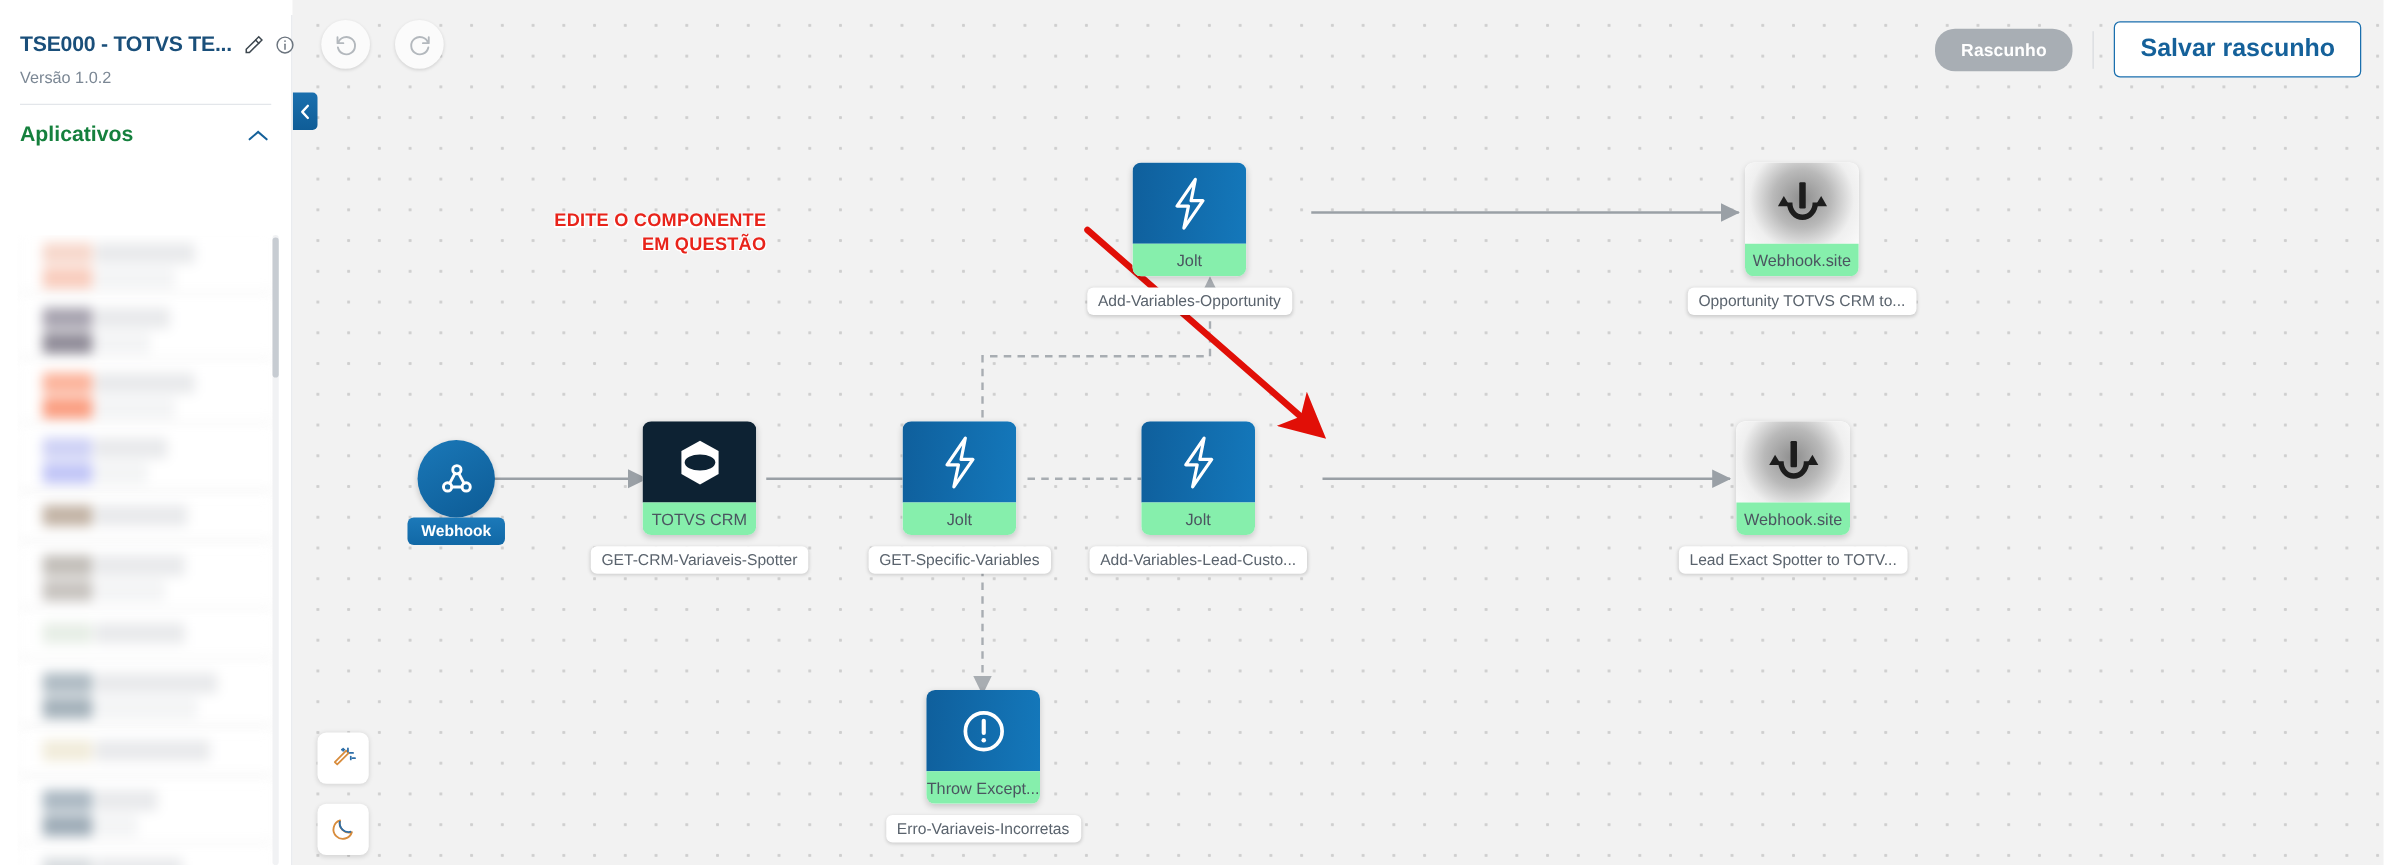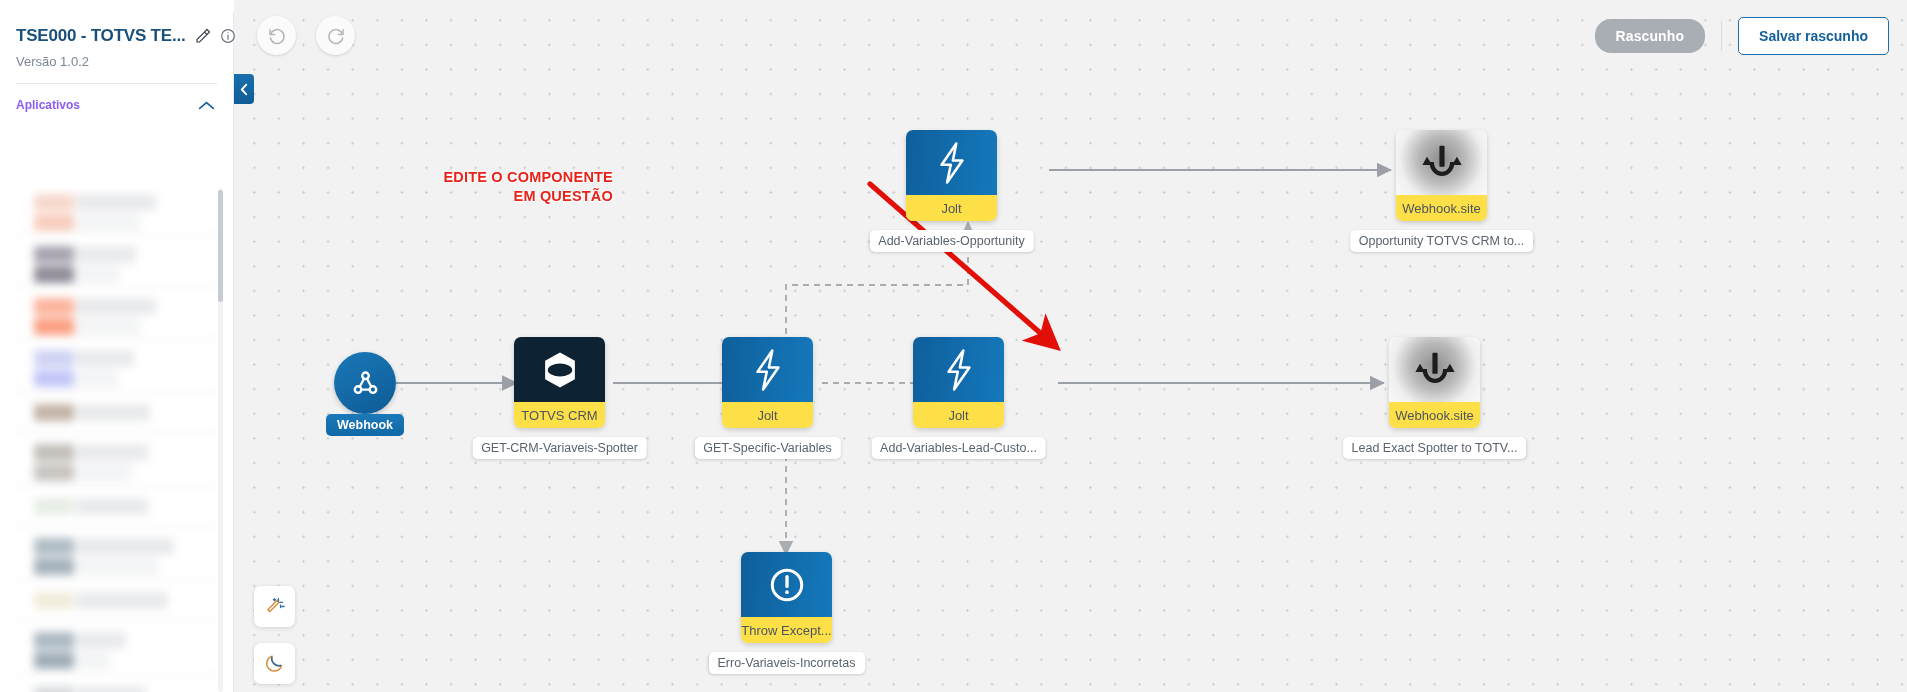--- a/index.html
+++ b/index.html
@@ -28,21 +28,21 @@
   }
   .ico-btn { cursor: pointer; display: inline-flex; align-items: center; }
   .ver { font-size: 13px; color: #7b8794; margin-top: 8px; }
   .side-divider {
     height: 1px; background: #e3e6ea; margin: 14px 16px 0 16px;
   }
   .apps-head {
     display: flex; align-items: center; justify-content: space-between;
     padding: 14px 18px 0 16px;
   }
-  .apps-title { font-size: 12px; font-weight: bold; color: #8b5cf6; }
+  .apps-title { font-size: 17px; font-weight: bold; color: #15803d; }
   .search-row {
     display: flex; align-items: center; gap: 10px;
     padding: 12px 16px 0 16px;
   }
   .search-box {
     flex: 1; height: 31px; border: 1px solid #c9ced6; border-radius: 4px;
     display: flex; align-items: center; padding: 0 8px 0 10px; background:#fff;
   }
   .search-box input {
     flex: 1; border: none; outline: none; font-size: 13.5px;
@@ -104,21 +104,21 @@
     position: absolute; right: 18px; top: 17px;
     display: flex; align-items: center; gap: 0; z-index: 9;
   }
   .status-chip {
     background: #a8aeb4; color: #fff; font-size: 14px; font-weight: bold;
     border-radius: 16px; padding: 9px 21px; letter-spacing: .1px;
   }
   .vsep { width: 1px; height: 30px; background: #d7dade; margin: 0 16px; }
   .btn-outline {
     border: 1.6px solid #1a6fae; color: #15619a; background: #fff;
-    font-size: 14px; font-weight: bold; border-radius: 5px;
+    font-size: 20px; font-weight: bold; border-radius: 5px;
     padding: 10px 20px; cursor: pointer;
     font-family: "Liberation Sans", sans-serif;
   }
   .btn-primary {
     border: none; color: #fff;
     background: linear-gradient(180deg,#1572b0,#0c5d99);
     font-size: 15px; font-weight: bold; border-radius: 5px;
     padding: 11px 21px; cursor: pointer; margin-left: 16px;
     font-family: "Liberation Sans", sans-serif;
   }
@@ -138,21 +138,21 @@
     width: 91px; height: 91px;
     border-radius: 7px; overflow: hidden;
     box-shadow: 0 2px 5px rgba(0,0,0,.17);
     background: #fff;
     display: flex; flex-direction: column;
   }
   .node-ico {
     flex: 1; display: flex; align-items: center; justify-content: center;
   }
   .node-cap {
-    height: 26px; background: #fde047; color: #4b5560; font-size: 13px;
+    height: 26px; background: #86efac; color: #4b5560; font-size: 13px;
     display: flex; align-items: center; justify-content: center;
     white-space: nowrap; overflow: hidden;
   }
   .ico-jolt { background: linear-gradient(95deg,#0f5f9c 0%,#1478bb 100%); }
   .ico-dark { background: #0d2233; }
   .ico-wh   { background: radial-gradient(circle at 50% 45%, #8d8d8d 0%, #b9b9b9 40%, #efefef 72%, #fafafa 100%); }
 
   .node-sub {
     position: absolute; left: 50%; transform: translateX(-50%);
     top: 100px; background: #fff; border-radius: 5px;

